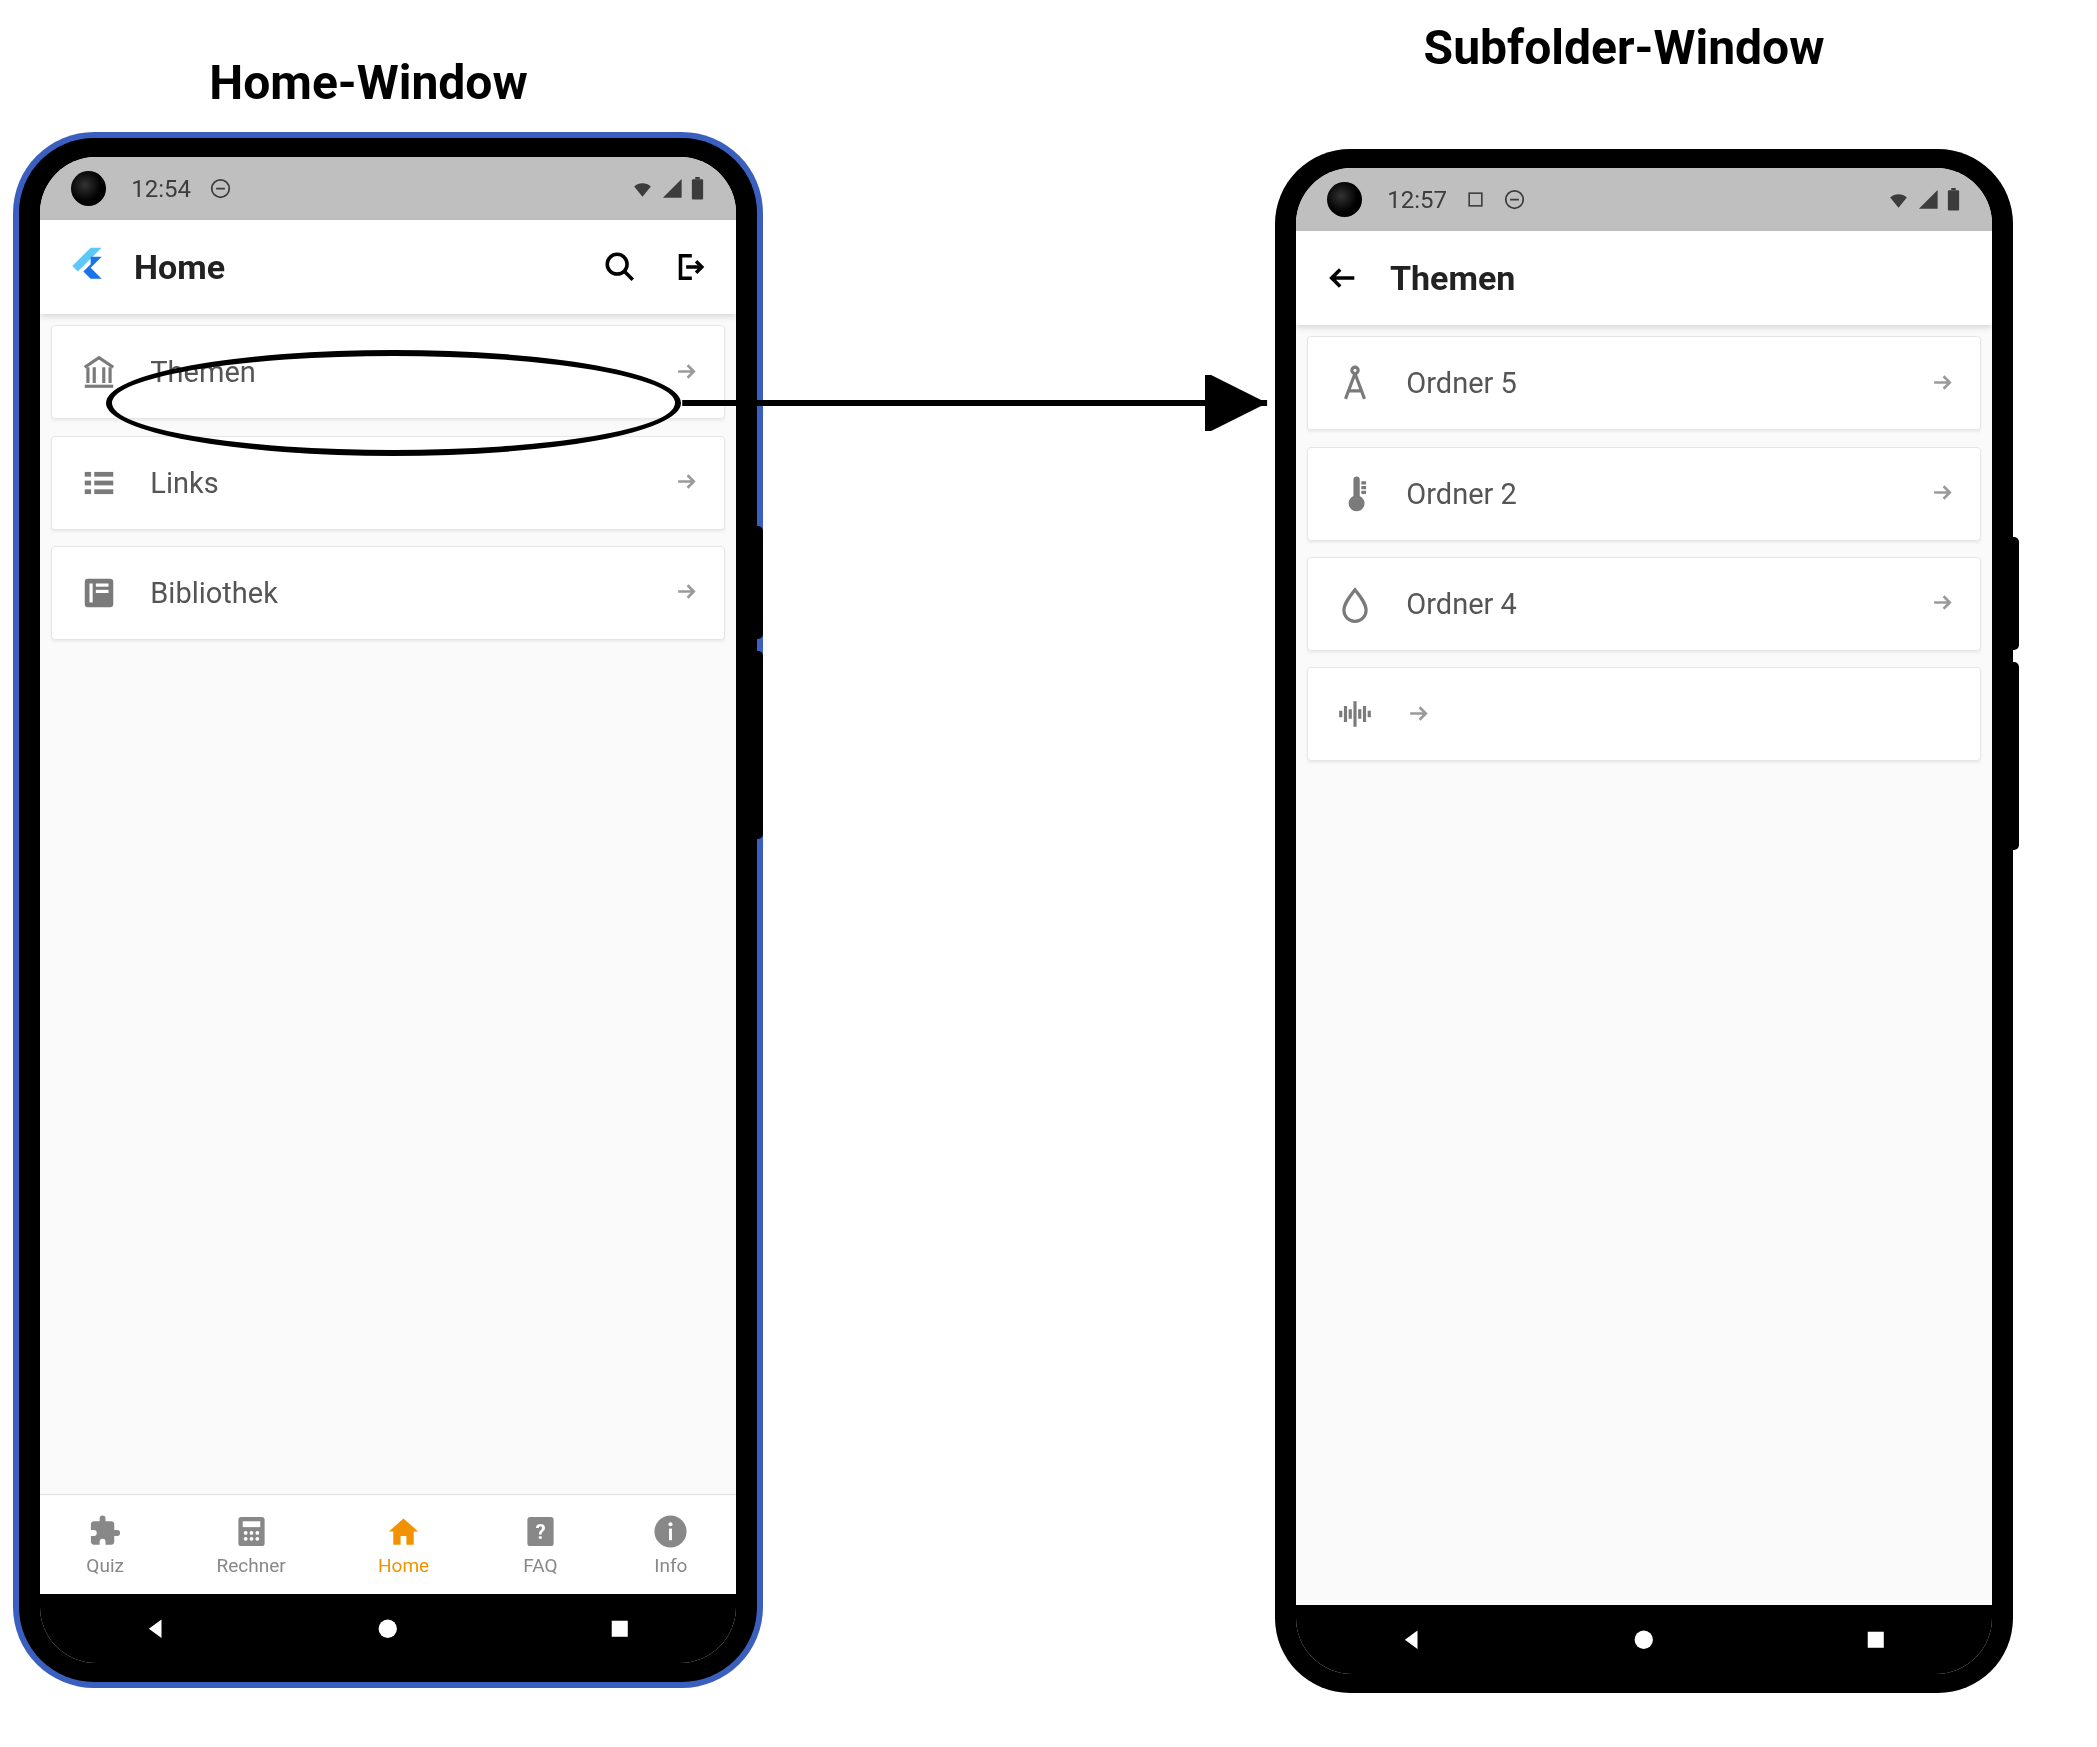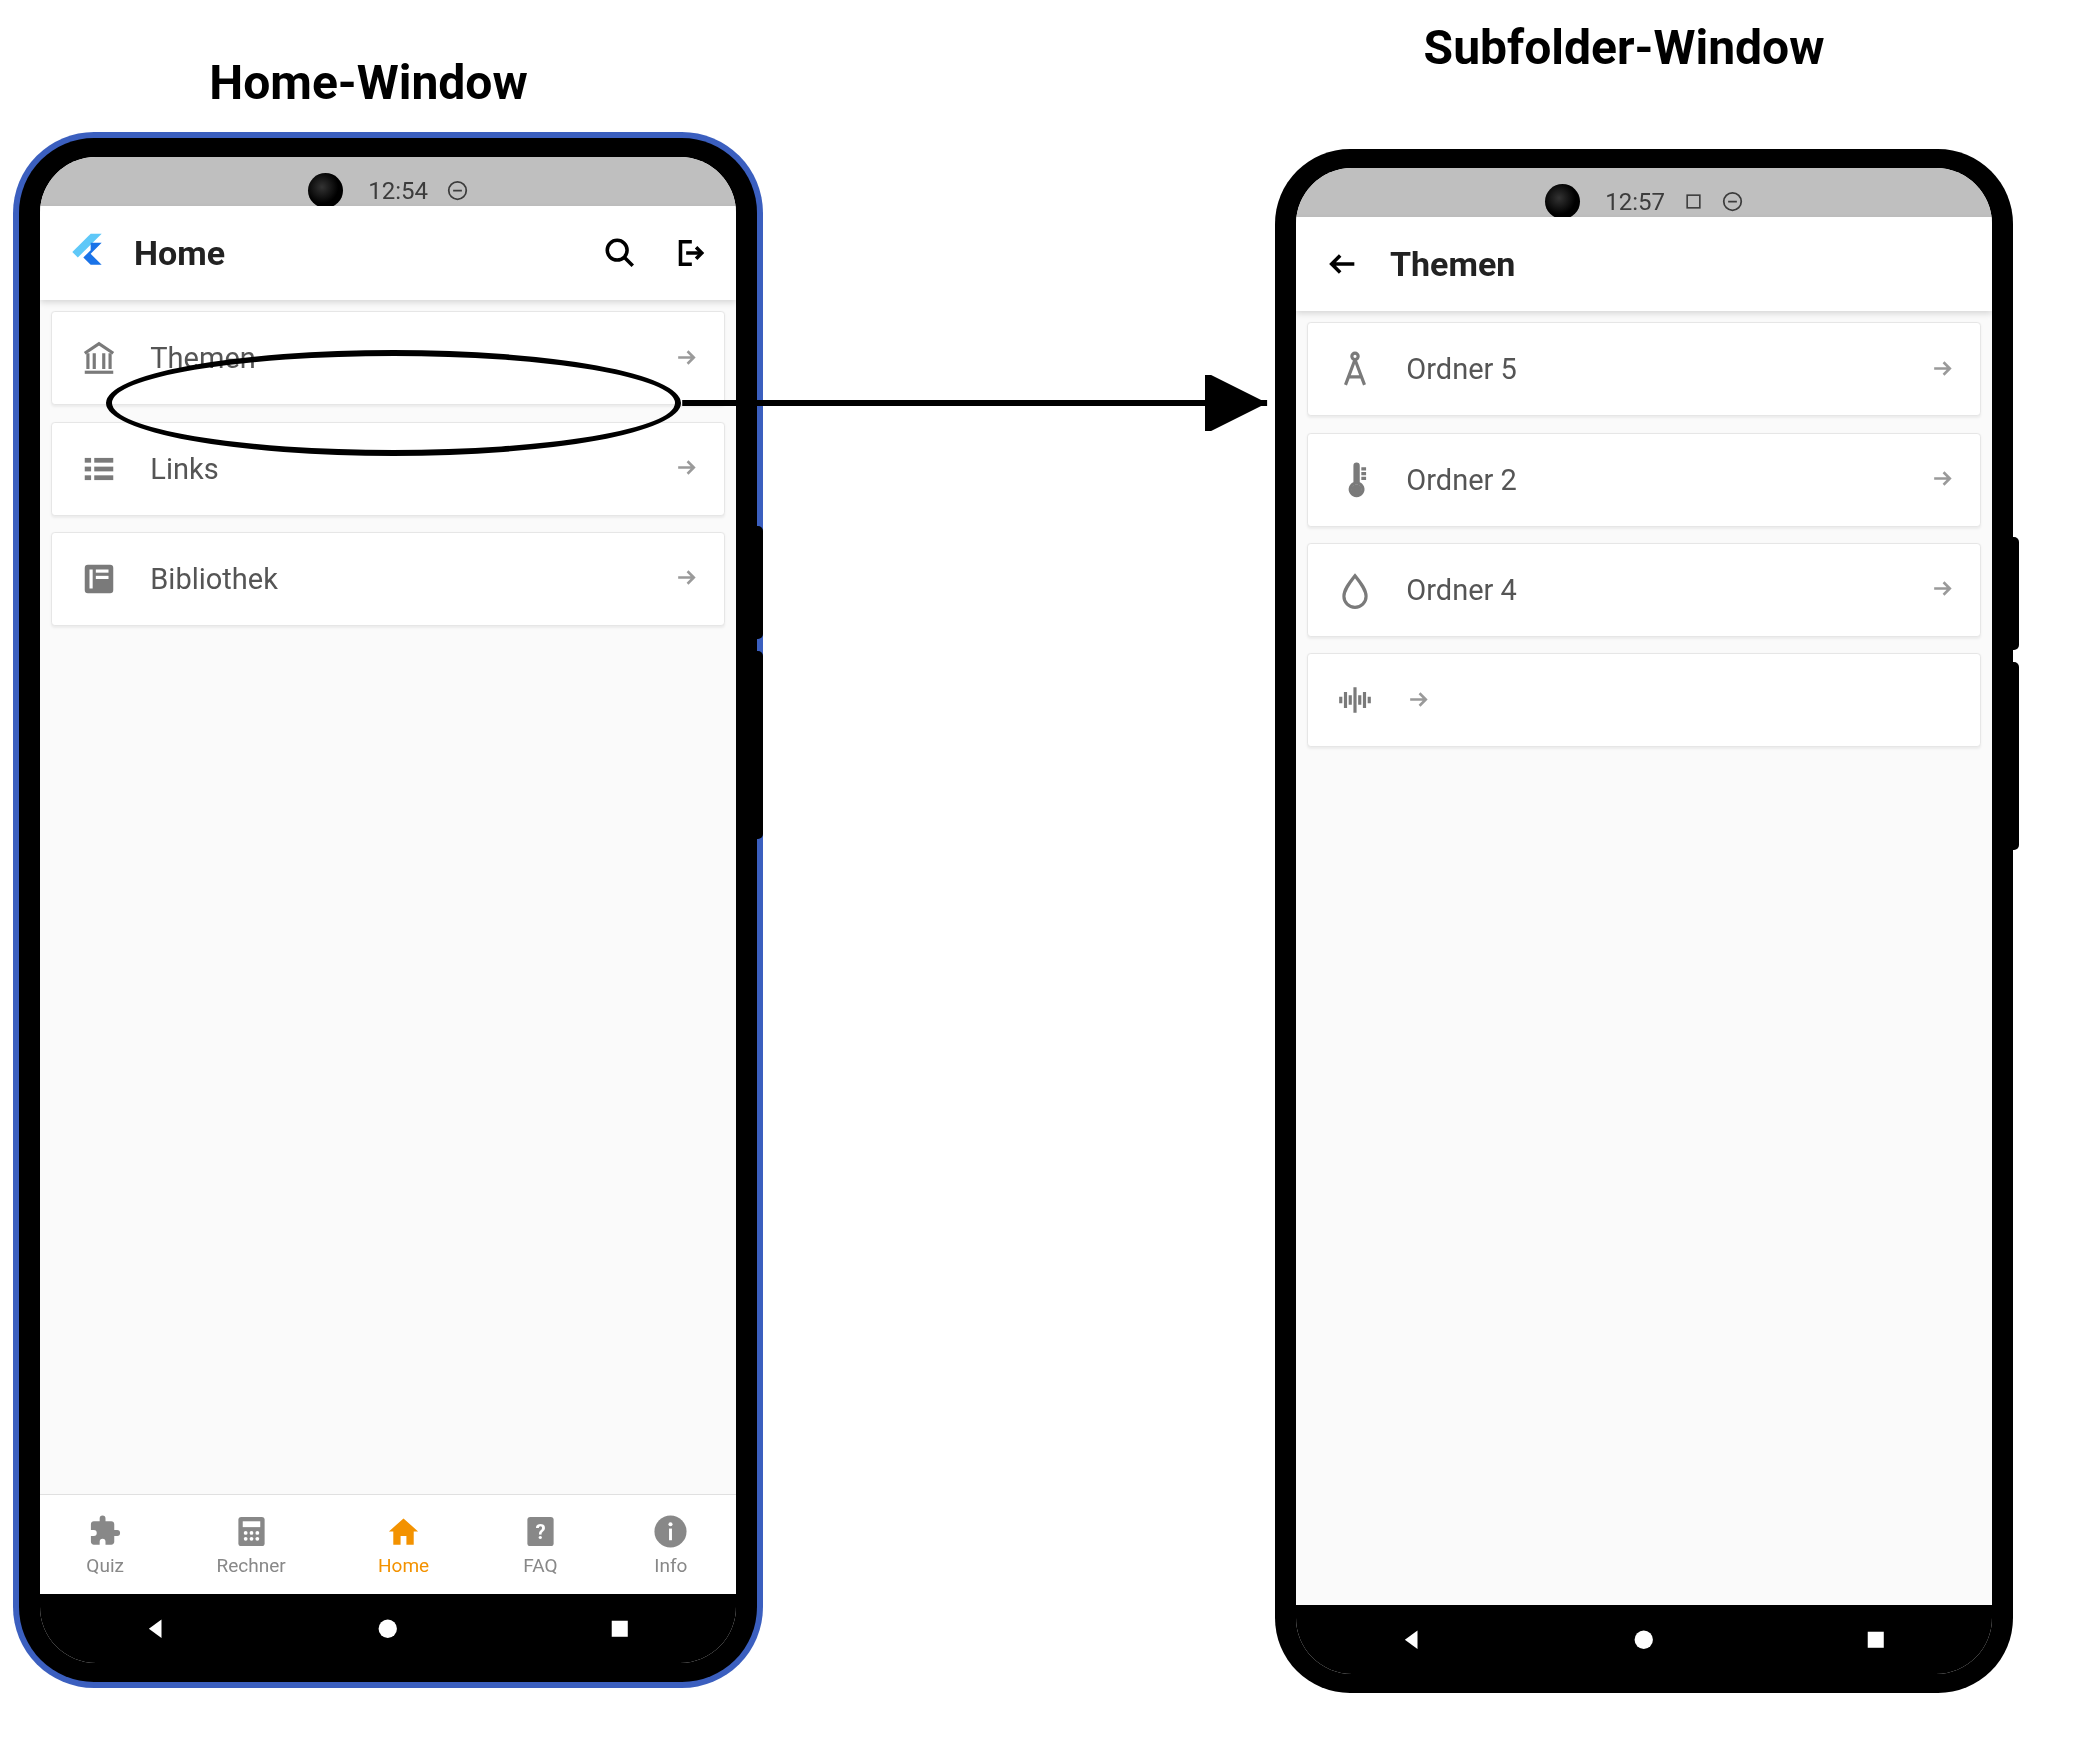--- a/index.html
+++ b/index.html
@@ -54,29 +54,28 @@
     height: 100%;
     background: #fafafa;
     border-radius: 56px;
     overflow: hidden;
     display: flex;
     flex-direction: column;
     position: relative;
   }
 
   .statusbar {
-    height: 49px;
+    height: 63px;
     background: #bfbfbf;
     display: flex;
     align-items: center;
     padding: 16px 31px;
     justify-content: space-between;
     font-size: 24px;
     color: #3c3c3c;
-    flex-direction: column;
   }
   .statusbar-left { display: flex; align-items: center; gap: 19px; }
   .punchhole {
     width: 35px; height: 35px; border-radius: 50%;
     background: radial-gradient(circle at 40% 40%, #333 0%, #000 55%, #000 100%);
     margin-right: 6.3px;
   }
   .statusbar-right { display: flex; align-items: center; gap: 6.3px; }
   .status-ico { display:inline-flex; }
 

